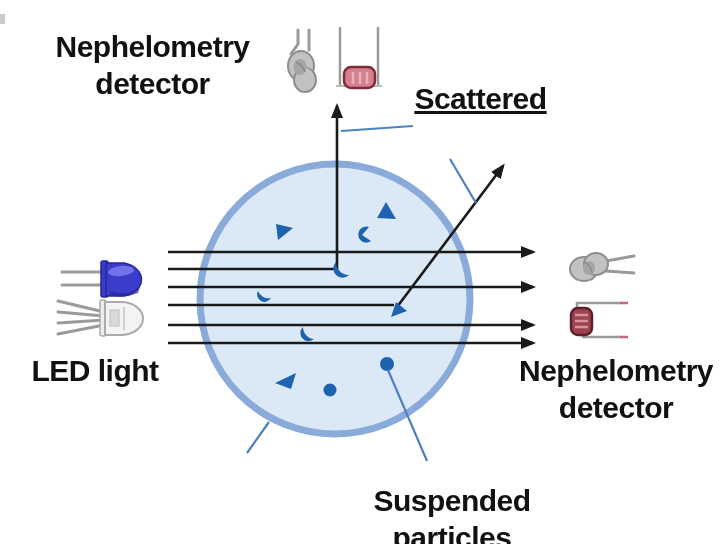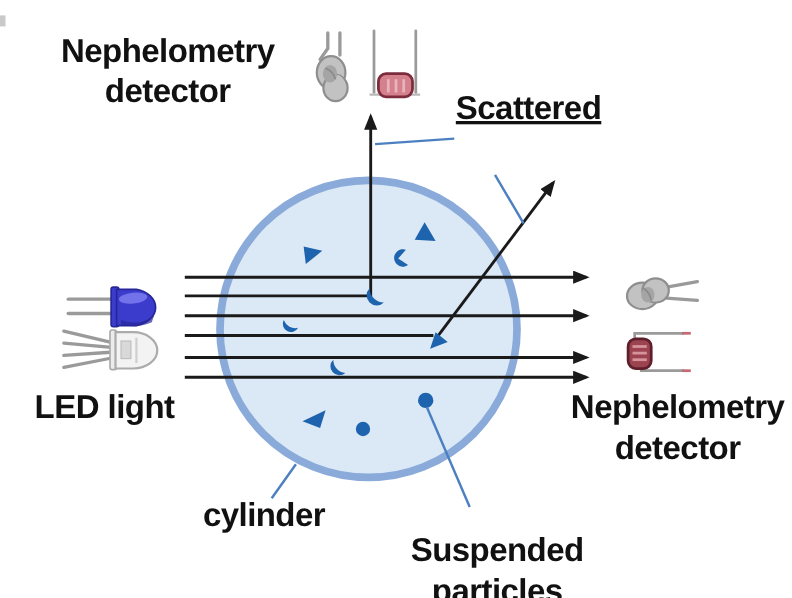--- a/index.html
+++ b/index.html
@@ -147,21 +147,20 @@
   <div class="lbl" style="left:5px; top:352px; width:180px;">
     <div>LED light</div>
   </div>
 
   <div class="lbl" style="left:516px; top:352px; width:200px;">
     <div>Nephelometry</div>
     <div>detector</div>
   </div>
 
   <div class="lbl" style="left:154px; top:450px; width:172px;">
-    <div>cylinder</div>
   </div>
 
   <div class="lbl" style="left:357px; top:482px; width:190px;">
     <div>Suspended</div>
     <div>particles</div>
   </div>
 
 </div>
 
 </body></html>

